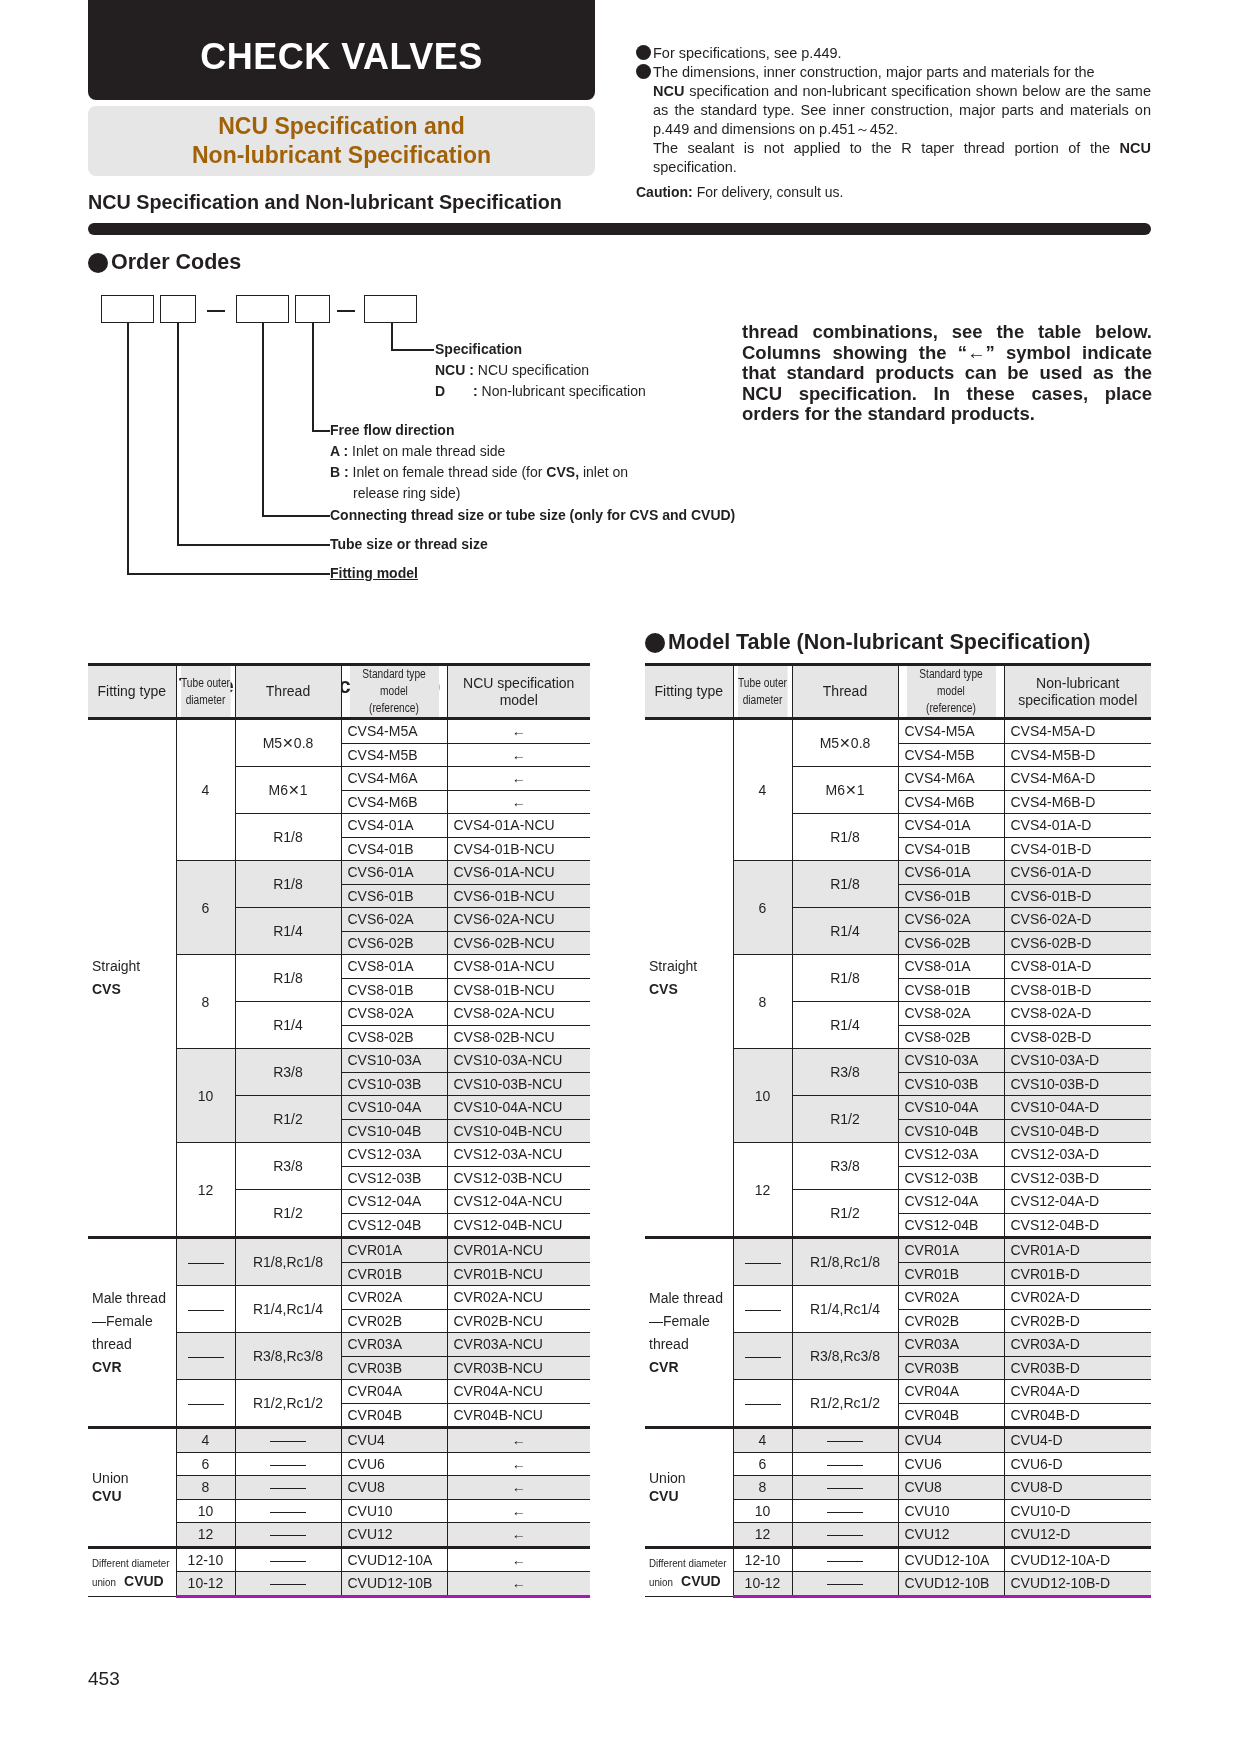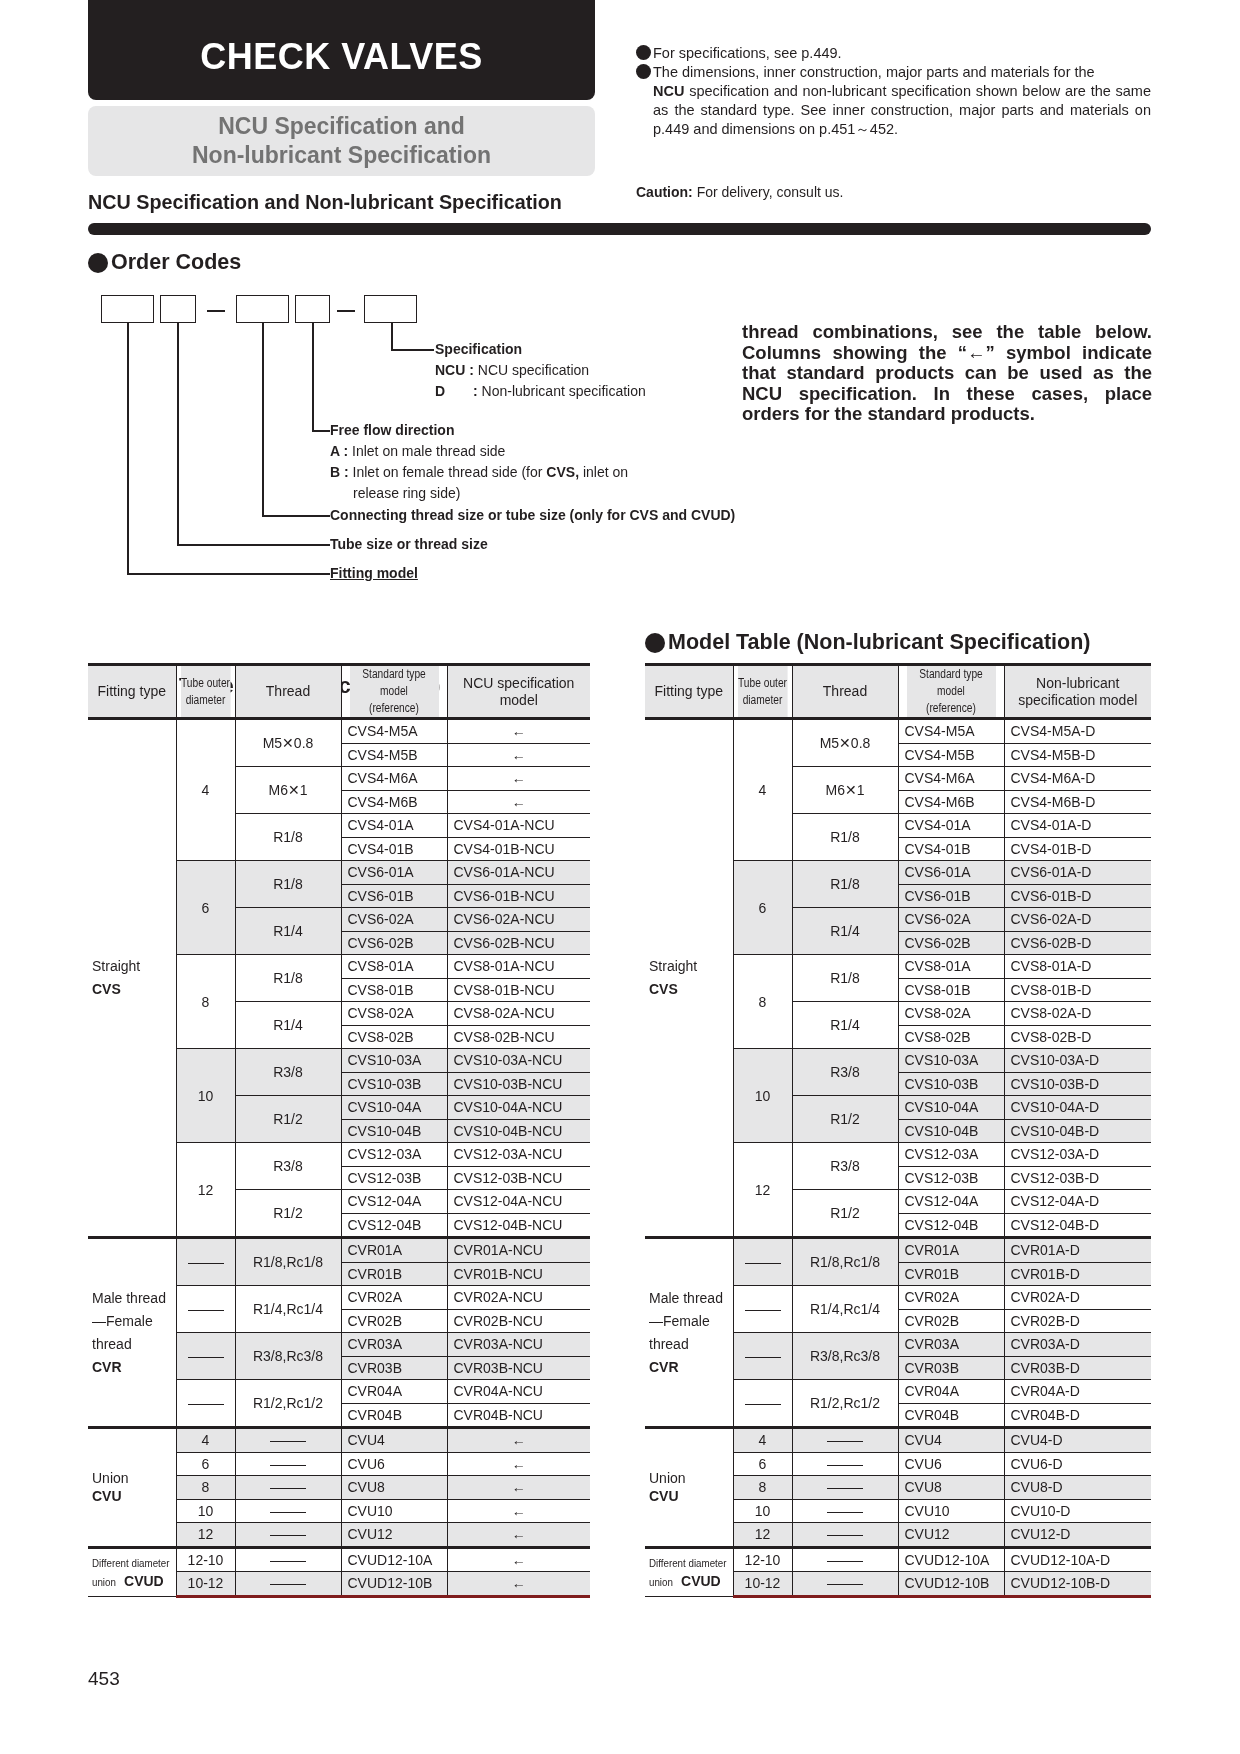--- a/index.html
+++ b/index.html
@@ -6,21 +6,21 @@
   body { width:1240px; height:1754px; position:relative; overflow:hidden;
          font-family:"Liberation Sans", sans-serif; color:#231f20; }
   .abs { position:absolute; }
 
   
   .title-box { left:88px; top:0; width:507px; height:100px; background:#231f20;
                border-radius:0 0 8px 8px; display:flex; align-items:center; justify-content:center; }
   .title-box span { color:#fff; font-weight:bold; font-size:36px; letter-spacing:0.5px; margin-top:14px; }
   .sub-box { left:88px; top:106px; width:507px; height:70px; background:#e6e6e7;
              border-radius:8px; display:flex; flex-direction:column; align-items:center; justify-content:center; }
-  .sub-box span { font-weight:bold; font-size:23px; line-height:29px; color:#737373; }
+  .sub-box span { font-weight:bold; font-size:23px; line-height:29px; color:#a16207; }
   .section-sub { left:88px; top:190px; font-weight:bold; font-size:21px; transform:scaleX(0.94); transform-origin:left; }
 
   .notes { left:636px; top:44px; width:515px; font-size:14.5px; line-height:19px; }
   .notes p { margin:0; }
   .notes .ind { padding-left:17px; text-align:justify; text-align-last:left; }
   .notes .bullet { display:inline-block; width:15px; height:15px; border-radius:50%; background:#231f20; vertical-align:-2px; margin-right:2px; }
   .caution { left:636px; top:184px; font-size:14px; }
   .caution b { font-weight:bold; }
 
   .rule { left:88px; top:223px; width:1063px; height:12px; background:#231f20; border-radius:6px; }
@@ -45,21 +45,21 @@
   table.mt th { background:#e6e6e7; font-weight:normal; height:45px; border-left:1px solid #231f20;
                 border-top:3px solid #231f20; border-bottom:3px solid #231f20; padding:0; line-height:17px; }
   table.mt th:first-child { border-left:none; }
   table.mt th.cond { font-size:12px; transform:scaleX(0.85); }
   table.mt td { height:22.5px; padding:0; border-left:1px solid #231f20; border-bottom:1px solid #231f20;
                 line-height:14px; white-space:nowrap; }
   table.mt td.ft { border-left:none; text-align:left; padding-left:4px; vertical-align:middle; line-height:23px; }
   table.mt td.c { text-align:center; }
   table.mt td.l { padding-left:6px; }
   table.mt tr.sec td { border-top:3px solid #231f20; }
-  table.mt tr.last td { border-bottom:3px solid #7f1d1d; }
+  table.mt tr.last td { border-bottom:3px solid #a21caf; }
   table.mt .g { background:#e6e6e7; }
   .dashline { display:inline-block; width:36px; height:1px; background:#231f20; vertical-align:middle; }
   .small { font-size:11.5px; display:inline-block; transform:scaleX(0.85); transform-origin:left; }
 
   .pagenum { left:88px; top:1668px; font-size:19px; }
 </style>
 </head>
 <body>
 
 <div class="abs title-box">
@@ -68,20 +68,21 @@
 <div class="abs sub-box">
   <span>NCU Specification and</span>
   <span>Non-lubricant Specification</span>
 </div>
 <div class="abs section-sub">NCU Specification and Non-lubricant Specification</div>
 
 <div class="abs notes">
   <p><span class="bullet"></span><span>For specifications, see p.449.</span></p>
   <p><span class="bullet"></span><span>The dimensions, inner construction, major parts and materials for the</span></p>
   <p class="ind"><b>NCU</b><span> specification and non-lubricant specification shown below are the same as the standard type. See inner construction, major parts and materials on p.449 and dimensions on p.451～452.</span></p>
+  <p class="ind"><span>The sealant is not applied to the R taper thread portion of the </span><b>NCU</b><span> specification.</span></p>
 </div>
 <div class="abs caution">
   <b>Caution:</b><span> For delivery, consult us.</span>
 </div>
 
 <div class="abs rule"></div>
 
 <div class="abs h2" style="left:88px; top:250px;">
   <span class="dot"></span>
     <span>Order Codes</span>

